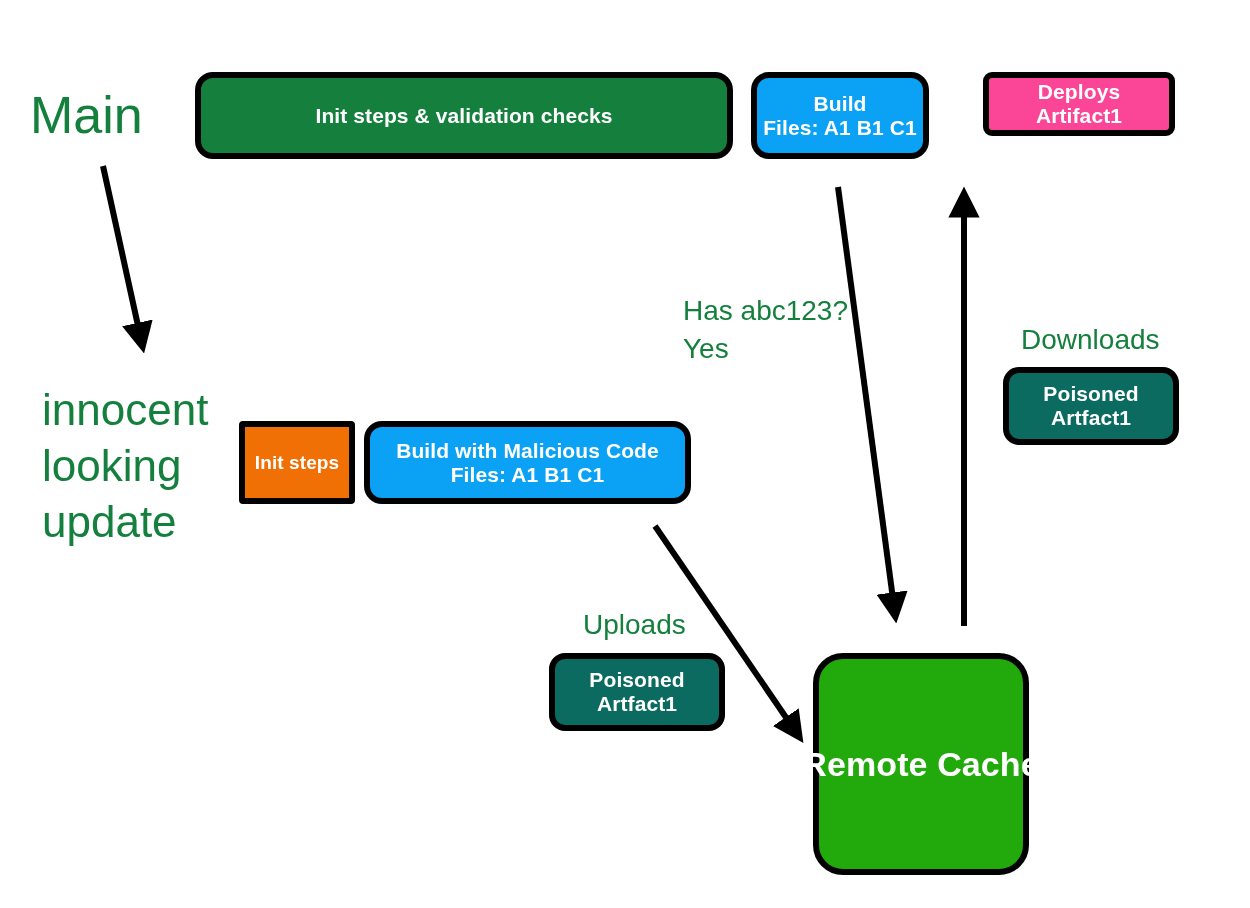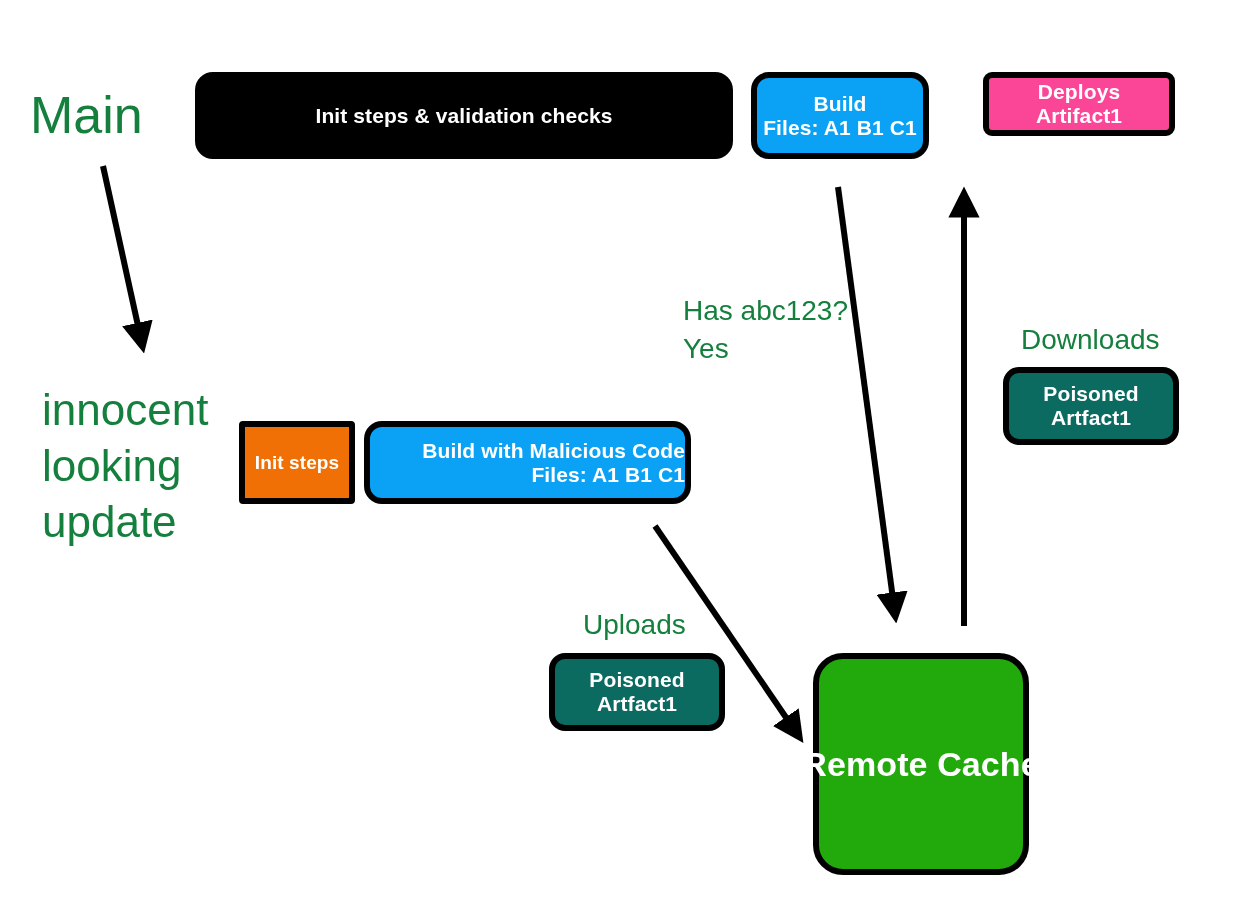--- a/index.html
+++ b/index.html
@@ -42,21 +42,21 @@
     font-weight: bold;
     line-height: 1.12;
     letter-spacing: 0.1px;
     white-space: nowrap;
   }
   .node .line { display: block; }
 
   
   #node-init-validation {
     left: 195px; top: 72px; width: 538px; height: 87px;
-    background: #000000;
+    background: #15803d;
     font-size: 21px;
   }
   #node-build-main {
     left: 751px; top: 72px; width: 178px; height: 87px;
     background: #0BA1F5;
     font-size: 21px;
   }
   #node-deploys-artifact {
     left: 983px; top: 72px; width: 192px; height: 64px;
     background: #FB4596;
@@ -69,21 +69,20 @@
   #node-init-steps {
     left: 239px; top: 421px; width: 116px; height: 83px;
     background: #F07005;
     font-size: 19px;
     border-radius: 4px;
   }
   #node-build-malicious {
     left: 364px; top: 421px; width: 327px; height: 83px;
     background: #0BA1F5;
     font-size: 21px;
-    align-items: flex-end;
   }
 
   
   #node-artifact-download {
     left: 1003px; top: 367px; width: 176px; height: 78px;
     background: #0C6B61;
     font-size: 21px;
     border-radius: 16px;
   }
   #node-artifact-upload {

